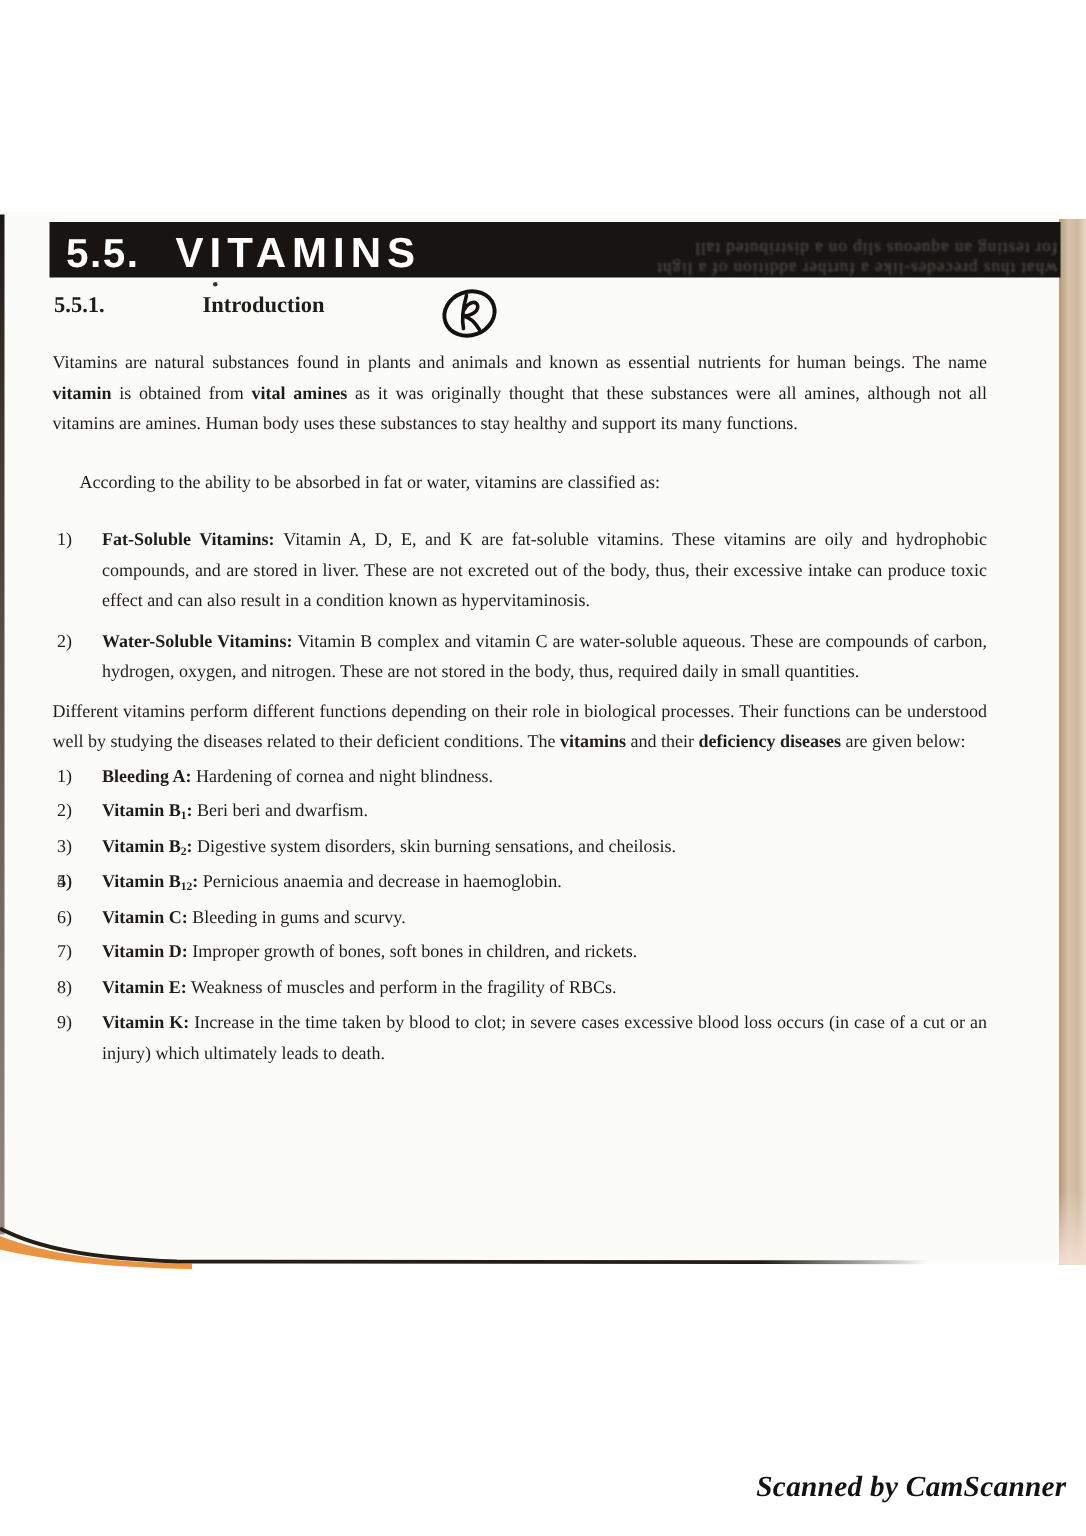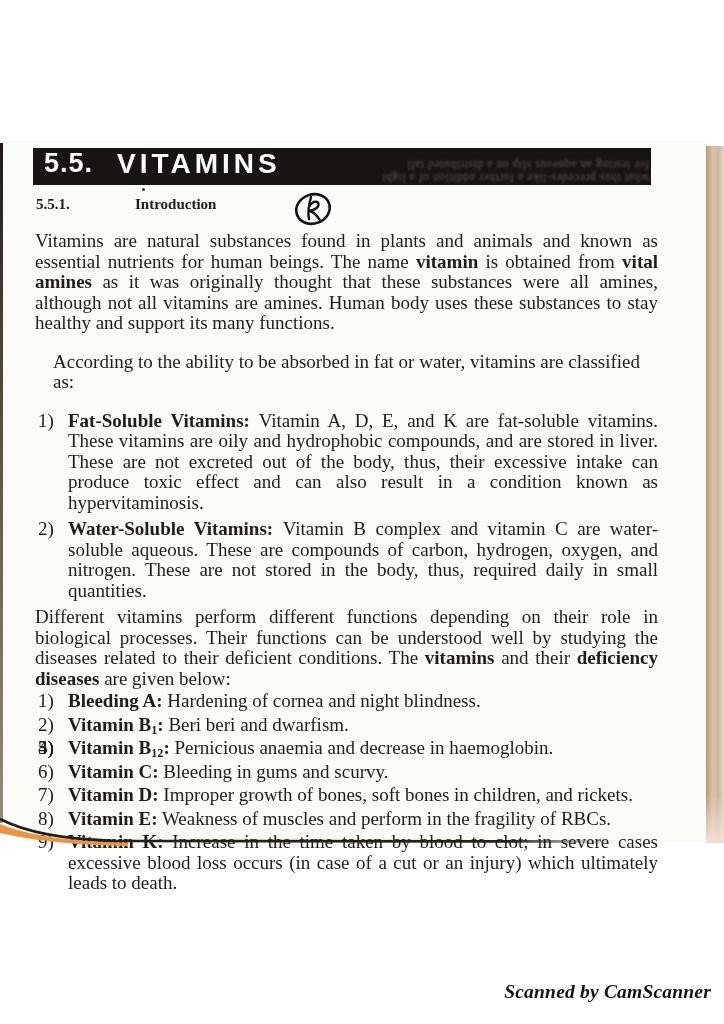--- a/index.html
+++ b/index.html
@@ -22,24 +22,24 @@
   .right-strip{
     position:absolute;left:706px;top:146px;width:18px;height:697px;
     background:linear-gradient(90deg,#b59878 0%,#d8c3ab 35%,#cfb89e 70%,#e7d9c6 100%);
   }
   .right-strip::after{
     content:"";position:absolute;left:0;right:0;bottom:0;height:48px;
     background:linear-gradient(180deg,rgba(243,222,210,0),#f3ded2);
   }
   
   .header-bar{
-    position:absolute;left:33px;top:148px;width:618px;height:37px;
+    position:absolute;left:33px;top:148px;width:674px;height:37px;
     background:#171412;color:#ffffff;
     font-family:"Liberation Sans", sans-serif;font-weight:bold;
-    display:flex;align-items:flex-start;overflow:hidden;
+    display:flex;align-items:flex-end;overflow:hidden;
   }
   .bar-num{font-size:27px;margin-left:11px;letter-spacing:1px;flex:0 0 auto;}
   .bar-title{font-size:28px;margin-left:24px;letter-spacing:4px;flex:0 0 auto;}
   .ghost{
     position:absolute;right:2px;top:1px;width:334px;height:35px;
     transform:rotate(180deg);
     color:#948c82;opacity:.55;filter:blur(.8px);
     font-family:"Liberation Serif", serif;font-weight:normal;
     font-size:11.5px;line-height:13px;letter-spacing:.6px;
     text-align:left;white-space:nowrap;
@@ -48,21 +48,21 @@
   .section-head{
     position:absolute;left:36px;top:196px;width:400px;
     font-weight:bold;font-size:15px;display:flex;align-items:baseline;
   }
   .sec-num{width:99px;flex:0 0 auto;}
   .grader-mark{position:absolute;left:287px;top:183px;}
   .stray-dot{position:absolute;left:142px;top:188px;width:3px;height:3px;background:#3a342e;border-radius:50%;}
   
   .body-text{
     position:absolute;left:35px;top:231px;width:623px;
-    font-size:19px;line-height:20.5px;text-align:justify;
+    font-size:12px;line-height:20.5px;text-align:justify;
   }
   .para{margin:0 0 7px 0;}
   .lead{margin:18px;}
   .hang{position:relative;padding-left:33px;margin:0 0 6px 0;}
   .hang .num{position:absolute;left:3px;top:0;}
   .vlist .hang{margin-bottom:3px;}
   b{font-weight:bold;}
   sub{font-size:.64em;vertical-align:-0.28em;line-height:0;}
   
   .bottom-edge{position:absolute;left:0;top:806px;}
@@ -123,20 +123,21 @@
     <div class="hang">
       <span class="num">1)</span>
       <span><b>Bleeding A:</b><span> Hardening of cornea and night blindness.</span></span>
     </div>
     <div class="hang">
       <span class="num">2)</span>
       <span><b>Vitamin B</b><b><sub>1</sub></b><b>:</b><span> Beri beri and dwarfism.</span></span>
     </div>
     <div class="hang">
       <span class="num">3)</span>
+      <span><b>Vitamin B</b><b><sub>2</sub></b><b>:</b><span> Digestive system disorders, skin burning sensations, and cheilosis.</span></span>
     </div>
     <div class="hang">
       <span class="num">4)</span>
     </div>
     <div class="hang">
       <span class="num">5)</span>
       <span><b>Vitamin B</b><b><sub>12</sub></b><b>:</b><span> Pernicious anaemia and decrease in haemoglobin.</span></span>
     </div>
     <div class="hang">
       <span class="num">6)</span>

